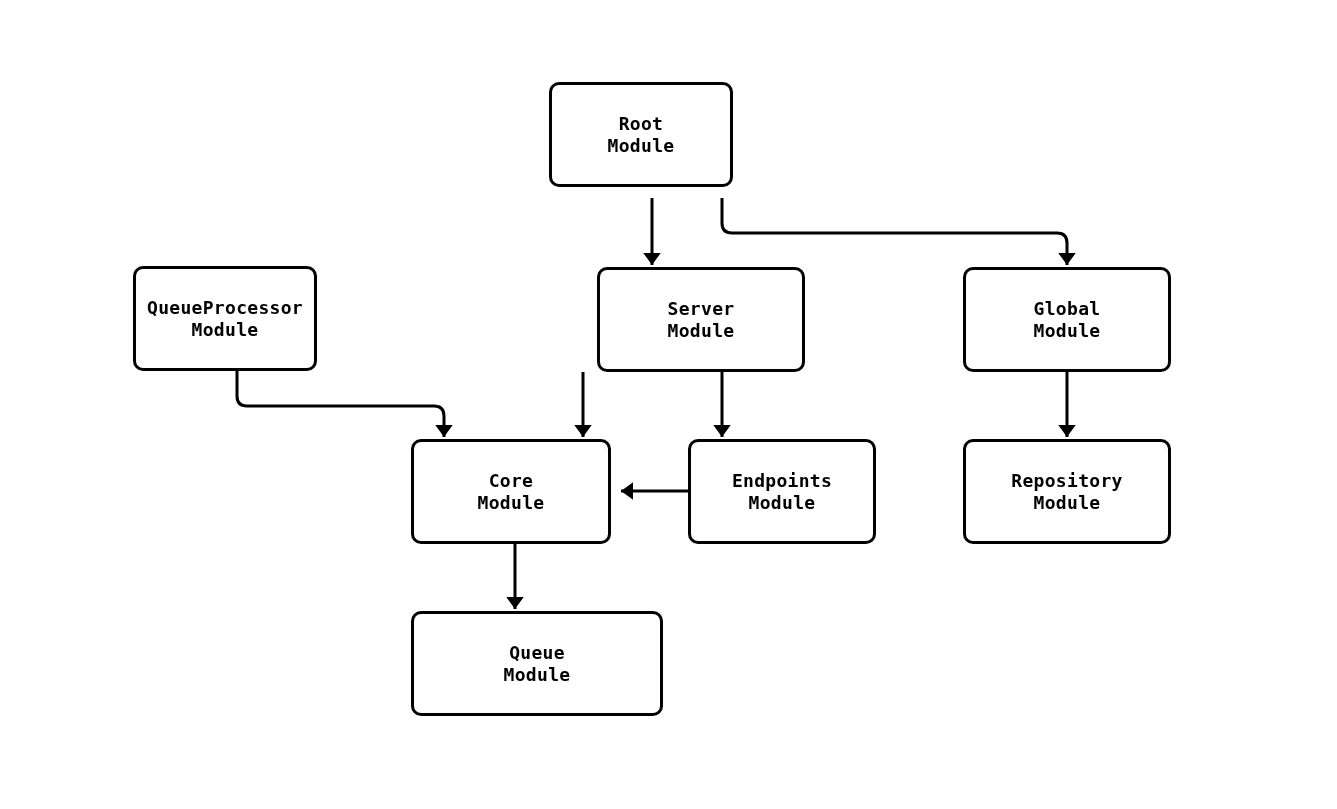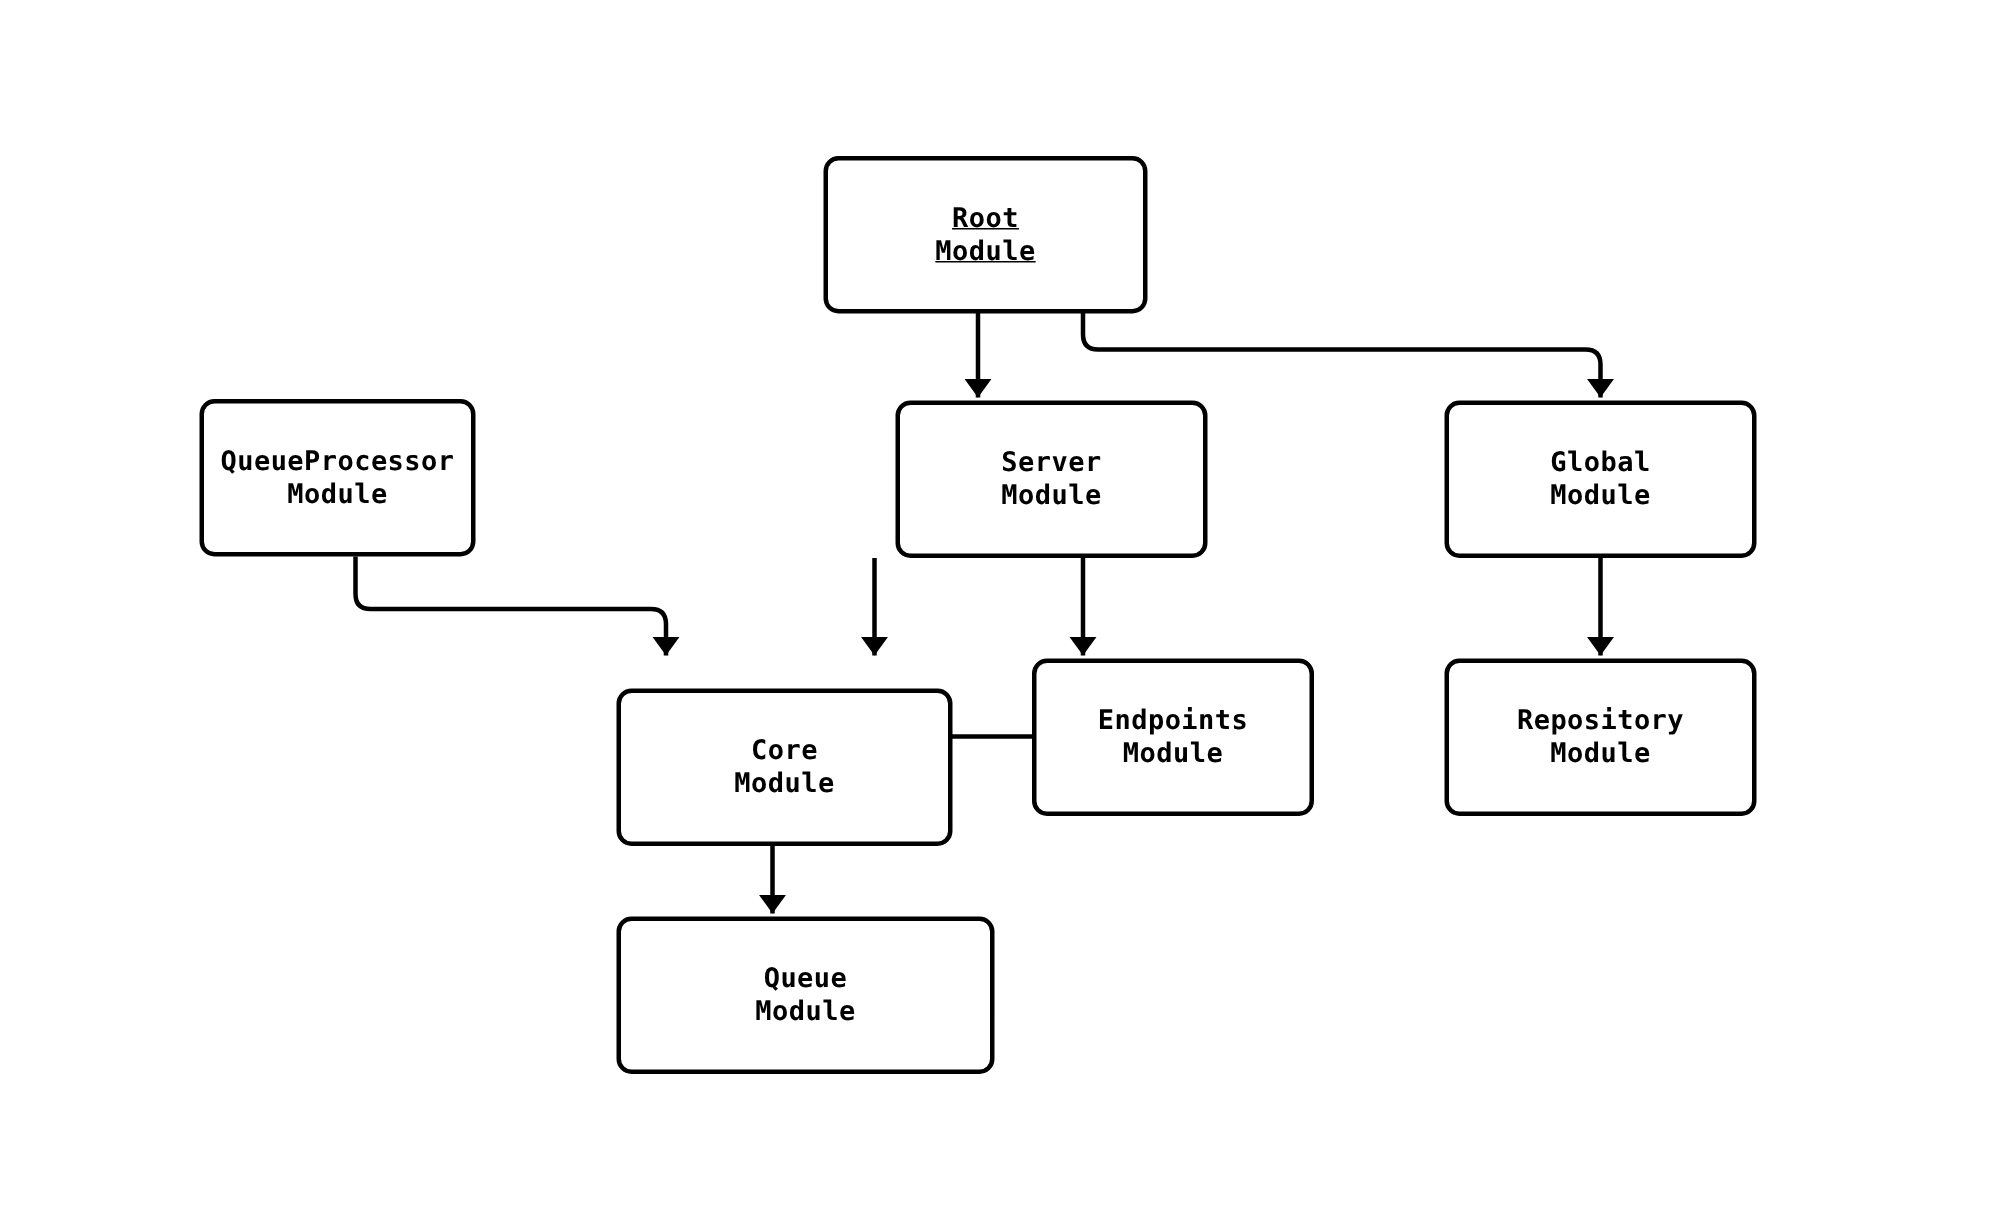--- a/index.html
+++ b/index.html
@@ -55,33 +55,33 @@
     <path d="M652,198 L652,265" marker-end="url(#arrow)"></path>
     <path d="M722,198 L722,223 Q722,233 732,233 L1057,233 Q1067,233 1067,243 L1067,265" marker-end="url(#arrow)"></path>
     <path d="M237,371 L237,396 Q237,406 247,406 L434,406 Q444,406 444,416 L444,437" marker-end="url(#arrow)"></path>
     <path d="M583,372 L583,437" marker-end="url(#arrow)"></path>
     <path d="M722,372 L722,437" marker-end="url(#arrow)"></path>
     <path d="M688,491 L621,491" marker-end="url(#arrow)"></path>
     <path d="M515,544 L515,609" marker-end="url(#arrow)"></path>
     <path d="M1067,372 L1067,437" marker-end="url(#arrow)"></path>
   </svg>
 
-  <div class="node" style="left:549px; top:104px; width:216px; height:105px;text-decoration:underline;">Root
+  <div class="node" style="left:549px; top:82px; width:184px; height:105px;">Root
 Module</div>
 
   <div class="node" style="left:133px; top:266px; width:184px; height:105px;">QueueProcessor
 Module</div>
 
   <div class="node" style="left:549px; top:267px; width:208px; height:105px;margin-left:48px;">Server
 Module</div>
 
   <div class="node" style="left:963px; top:267px; width:208px; height:105px;">Global
 Module</div>
 
-  <div class="node" style="left:411px; top:459px; width:224px; height:105px;">Core
+  <div class="node" style="left:411px; top:439px; width:200px; height:105px;">Core
 Module</div>
 
   <div class="node" style="left:688px; top:439px; width:188px; height:105px;">Endpoints
 Module</div>
 
   <div class="node" style="left:963px; top:439px; width:208px; height:105px;">Repository
 Module</div>
 
   <div class="node" style="left:411px; top:611px; width:252px; height:105px;">Queue
 Module</div>

